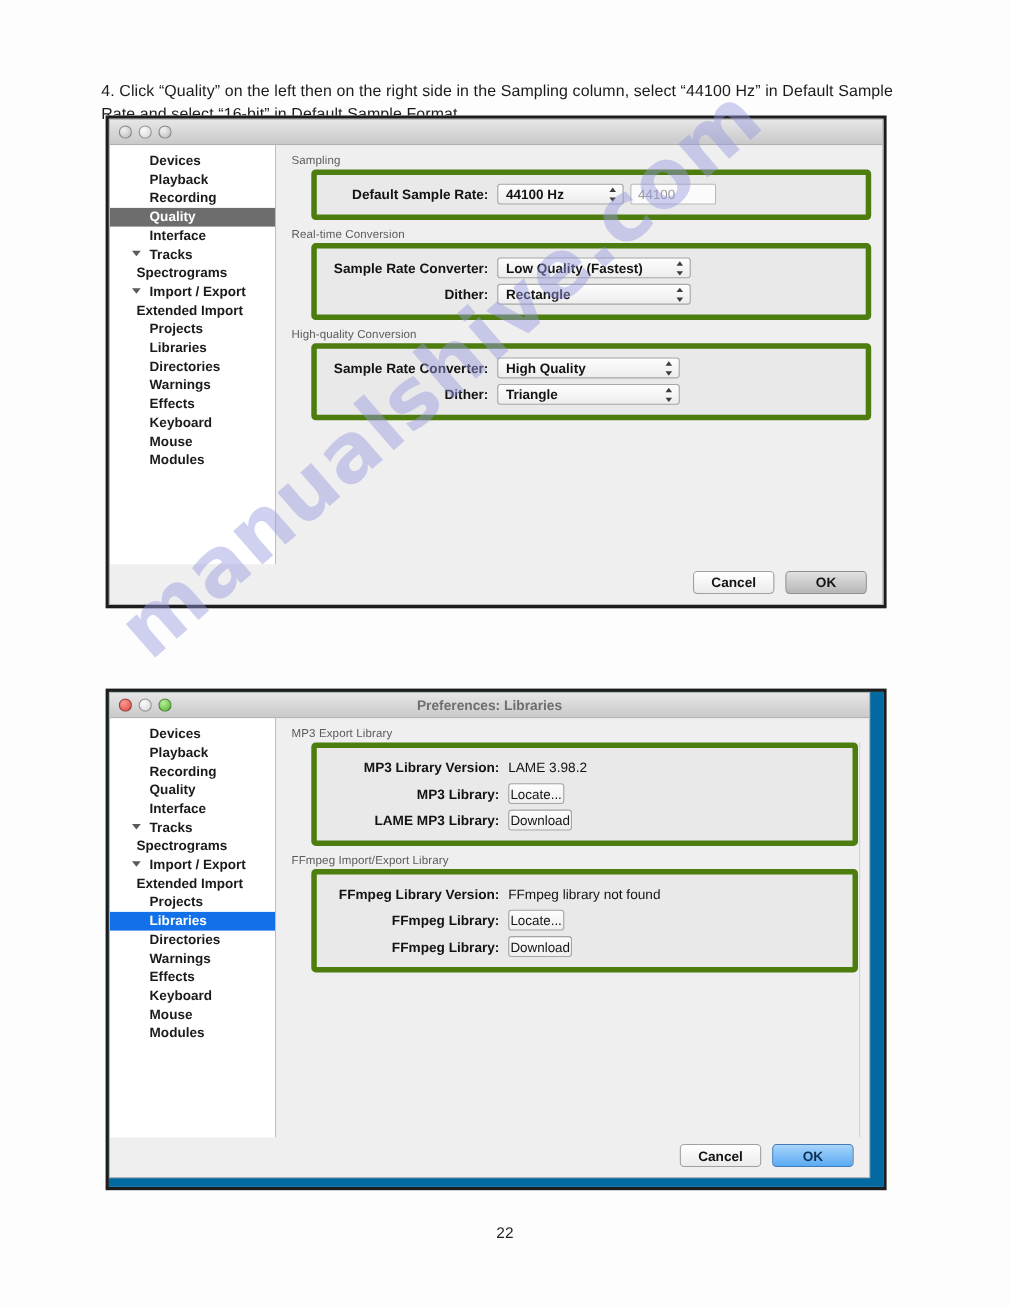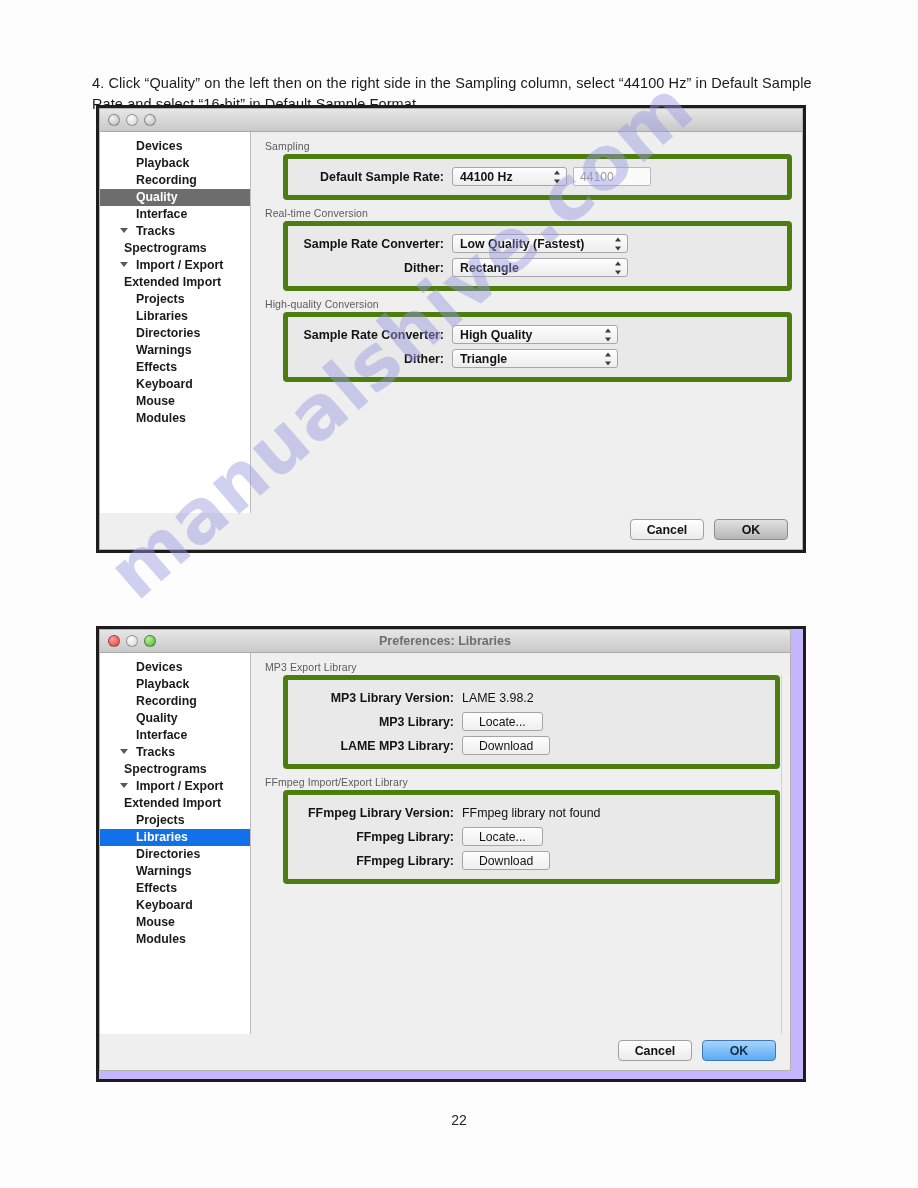--- a/index.html
+++ b/index.html
@@ -43,21 +43,21 @@
   #shot-quality  { left: 96px;  top: 105px; width: 710px; height: 448px; }
   #shot-libraries{ left: 96px;  top: 626px; width: 710px; height: 456px; }
 
   .shot-inner {
     position: absolute;
     inset: 0;
     background: #f2f2f2;
     overflow: hidden;
   }
   
-  #shot-libraries .shot-inner { background: #c4b5fd; }
+  #shot-libraries .shot-inner { background: #0369a1; }
   #shot-libraries .win { right: 12px; bottom: 8px; }
 
   
   .win {
     position: absolute;
     left: 0; top: 0; right: 0; bottom: 0;
     background: #ececec;
     display: flex;
     flex-direction: column;
     border: 1px solid #b4b4b4;
@@ -237,21 +237,21 @@
   }
 
   .pushbtn {
     height: 19px;
     background: linear-gradient(#fdfdfd, #efefef);
     border: 1px solid #a5a5a5;
     border-radius: 3px;
     display: inline-flex;
     align-items: center;
     justify-content: center;
-    padding: 0 16px;
+    padding: 0 1px;
     font-size: 12.2px;
     color: #141414;
     margin-left: 8px;
     box-sizing: border-box;
     white-space: nowrap;
   }
 
   
   .win-footer {
     flex: 0 0 auto;

